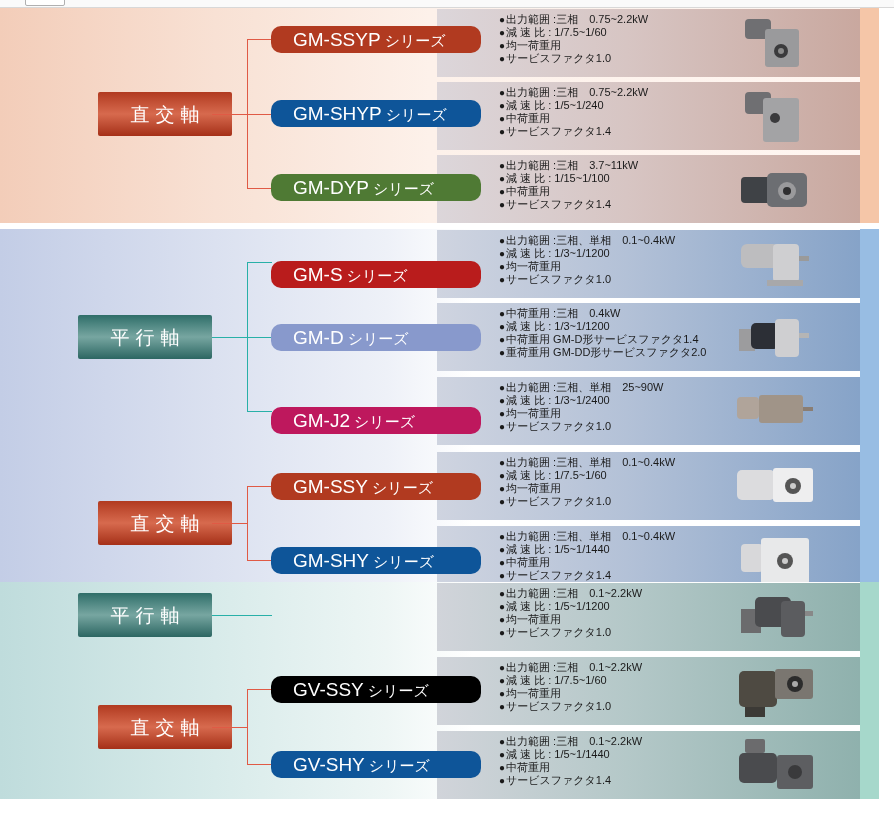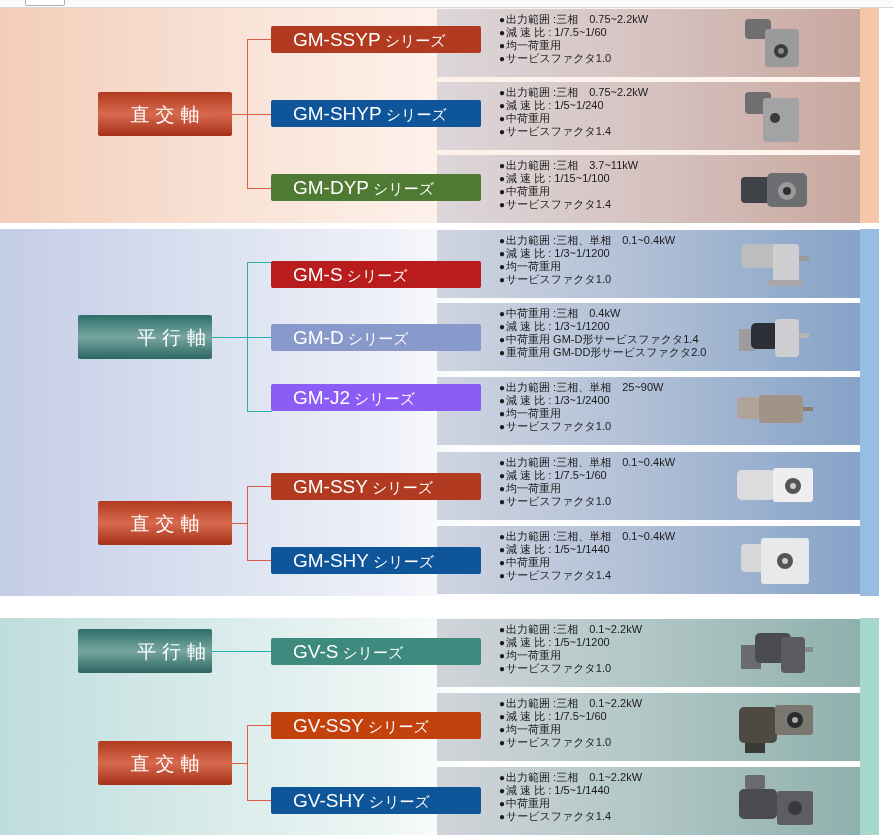--- a/index.html
+++ b/index.html
@@ -10,39 +10,39 @@
   .section { position: absolute; left: 0; width: 710px; }
   .section .bg { position: absolute; left: 0; top: 0; width: 860px; height: 100%; }
   .section .strip { position: absolute; left: 860px; top: 0; width: 19px; height: 100%; }
 
   .s1 { top: 8px; height: 215px; }
   .s1 .bg { background: linear-gradient(to right, #f3cdb9 0%, #f8e1d4 25%, #fdf1ea 50%, #fff6f1 100%); }
   .s1 .strip { background: #f5c6a8; }
   .s2 { top: 229px; height: 367px; }
   .s2 .bg { background: linear-gradient(to right, #c3cde6 0%, #dbe1f0 25%, #eef1f8 45%, #ffffff 55%); }
   .s2 .strip { background: #98bde3; }
-  .s3 { top: 618px; height: 217px; }
+  .s3 { top: 582px; height: 217px; }
   .s3 .bg { background: linear-gradient(to right, #bfdcdc 0%, #d8ebea 25%, #eef6f5 45%, #ffffff 55%); }
   .s3 .strip { background: #a6d8cb; }
 
   .panel { position: absolute; left: 437px; width: 423px; height: 68px; }
   .s1 .panel { background: linear-gradient(to right, #dcd6da 0%, #d7c5c3 45%, #c9a89f 100%); }
   .s2 .panel { background: linear-gradient(to right, #cfd4e0 0%, #b3c1d7 45%, #86a3c8 100%); }
   .s3 .panel { background: linear-gradient(to right, #d1d4da 0%, #b4c8c8 45%, #8fb1ad 100%); }
 
   .specs { position: absolute; left: 62px; top: 4px; list-style: none; font-family: "Liberation Sans", sans-serif; font-size: 11px; line-height: 13px; color: #1a1a1a; }
   .specs li::before { content: "\25CF"; font-size: 10px; margin-right: 1px; }
 
   .product { position: absolute; left: 300px; top: 6px; width: 78px; height: 58px; }
 
   .cat { position: absolute; left: 78px; width: 134px; height: 44px; border-radius: 2px; color: #fff; font-size: 19px; letter-spacing: 6px; text-align: center; line-height: 44px; font-family: "DejaVu Sans", sans-serif; text-indent: 6px; }
   .cat.red { background: linear-gradient(to bottom, #b13a20 0%, #d76a4e 50%, #a53018 100%); margin-left: 20px; }
-  .cat.teal { background: linear-gradient(to bottom, #2f6e69 0%, #77a6a1 50%, #2c6662 100%); text-align: right; }
-
-  .series { position: absolute; left: 271px; width: 210px; height: 27px; border-radius: 2px; color: #fff; font-family: "Liberation Sans", sans-serif; font-size: 19px; line-height: 27px; padding-left: 22px; white-space: nowrap; overflow: hidden; }
+  .cat.teal { background: linear-gradient(to bottom, #2f6e69 0%, #77a6a1 50%, #2c6662 100%); }
+
+  .series { position: absolute; left: 271px; width: 210px; height: 27px; border-radius: 10px; color: #fff; font-family: "Liberation Sans", sans-serif; font-size: 19px; line-height: 27px; padding-left: 22px; white-space: nowrap; overflow: hidden; }
   .series .suffix { font-size: 15px; margin-left: 4px; }
 
   .line { position: absolute; }
   .red-line { background: #e05a45; }
   .teal-line { background: #28b0a8; }
 </style>
 </head>
 <body>
 
 <div class="topbar">
@@ -181,21 +181,21 @@
   </div>
 
   <div class="cat teal" style="top:86px">平行軸</div>
   <div class="line teal-line" style="left:212px;top:108px;width:60px;height:1px"></div>
   <div class="line teal-line" style="left:247px;top:33px;width:1px;height:150px"></div>
   <div class="line teal-line" style="left:247px;top:33px;width:25px;height:1px"></div>
   <div class="line teal-line" style="left:247px;top:182px;width:25px;height:1px"></div>
 
   <div class="series" style="top:32px;background:#b91c1c"><span>GM-S</span><span class="suffix">シリーズ</span></div>
   <div class="series" style="top:95px;background:#8899cc"><span>GM-D</span><span class="suffix">シリーズ</span></div>
-  <div class="series" style="top:155px;background:#8b5cf6"><span>GM-J2</span><span class="suffix">シリーズ</span></div>
+  <div class="series" style="top:178px;background:#be185d"><span>GM-J2</span><span class="suffix">シリーズ</span></div>
 
   <div class="cat red" style="top:272px">直交軸</div>
   <div class="line red-line" style="left:212px;top:294px;width:35px;height:1px"></div>
   <div class="line red-line" style="left:247px;top:257px;width:1px;height:75px"></div>
   <div class="line red-line" style="left:247px;top:257px;width:25px;height:1px"></div>
   <div class="line red-line" style="left:247px;top:331px;width:25px;height:1px"></div>
 
   <div class="series" style="top:244px;background:#b13a20"><span>GM-SSY</span><span class="suffix">シリーズ</span></div>
   <div class="series" style="top:318px;background:#0e5599"><span>GM-SHY</span><span class="suffix">シリーズ</span></div>
 </div>
@@ -243,23 +243,22 @@
     <svg class="product" viewBox="0 0 78 58">
         <rect x="8" y="2" width="20" height="14" rx="2" fill="#6b6b6d"></rect>
         <rect x="2" y="16" width="38" height="30" rx="5" fill="#4a4b4e"></rect>
         <rect x="40" y="18" width="36" height="34" rx="3" fill="#5d5e61"></rect>
         <circle cx="58" cy="35" r="7" fill="#3a3a3c"></circle>
       </svg>
   </div>
 
   <div class="cat teal" style="top:11px">平行軸</div>
   <div class="line teal-line" style="left:212px;top:33px;width:60px;height:1px"></div>
-  <div class="series" style="top:20px;background:#3e8a7e"><span>GV-S</span><span class="suffix">シリーズ</span></div>
 
   <div class="cat red" style="top:123px">直交軸</div>
   <div class="line red-line" style="left:212px;top:145px;width:35px;height:1px"></div>
   <div class="line red-line" style="left:247px;top:107px;width:1px;height:76px"></div>
   <div class="line red-line" style="left:247px;top:107px;width:25px;height:1px"></div>
   <div class="line red-line" style="left:247px;top:182px;width:25px;height:1px"></div>
 
-  <div class="series" style="top:94px;background:#c2410c"><span>GV-SSY</span><span class="suffix">シリーズ</span></div>
+  <div class="series" style="top:94px;background:#000000"><span>GV-SSY</span><span class="suffix">シリーズ</span></div>
   <div class="series" style="top:169px;background:#0e5599"><span>GV-SHY</span><span class="suffix">シリーズ</span></div>
 </div>
 
 </body></html>

